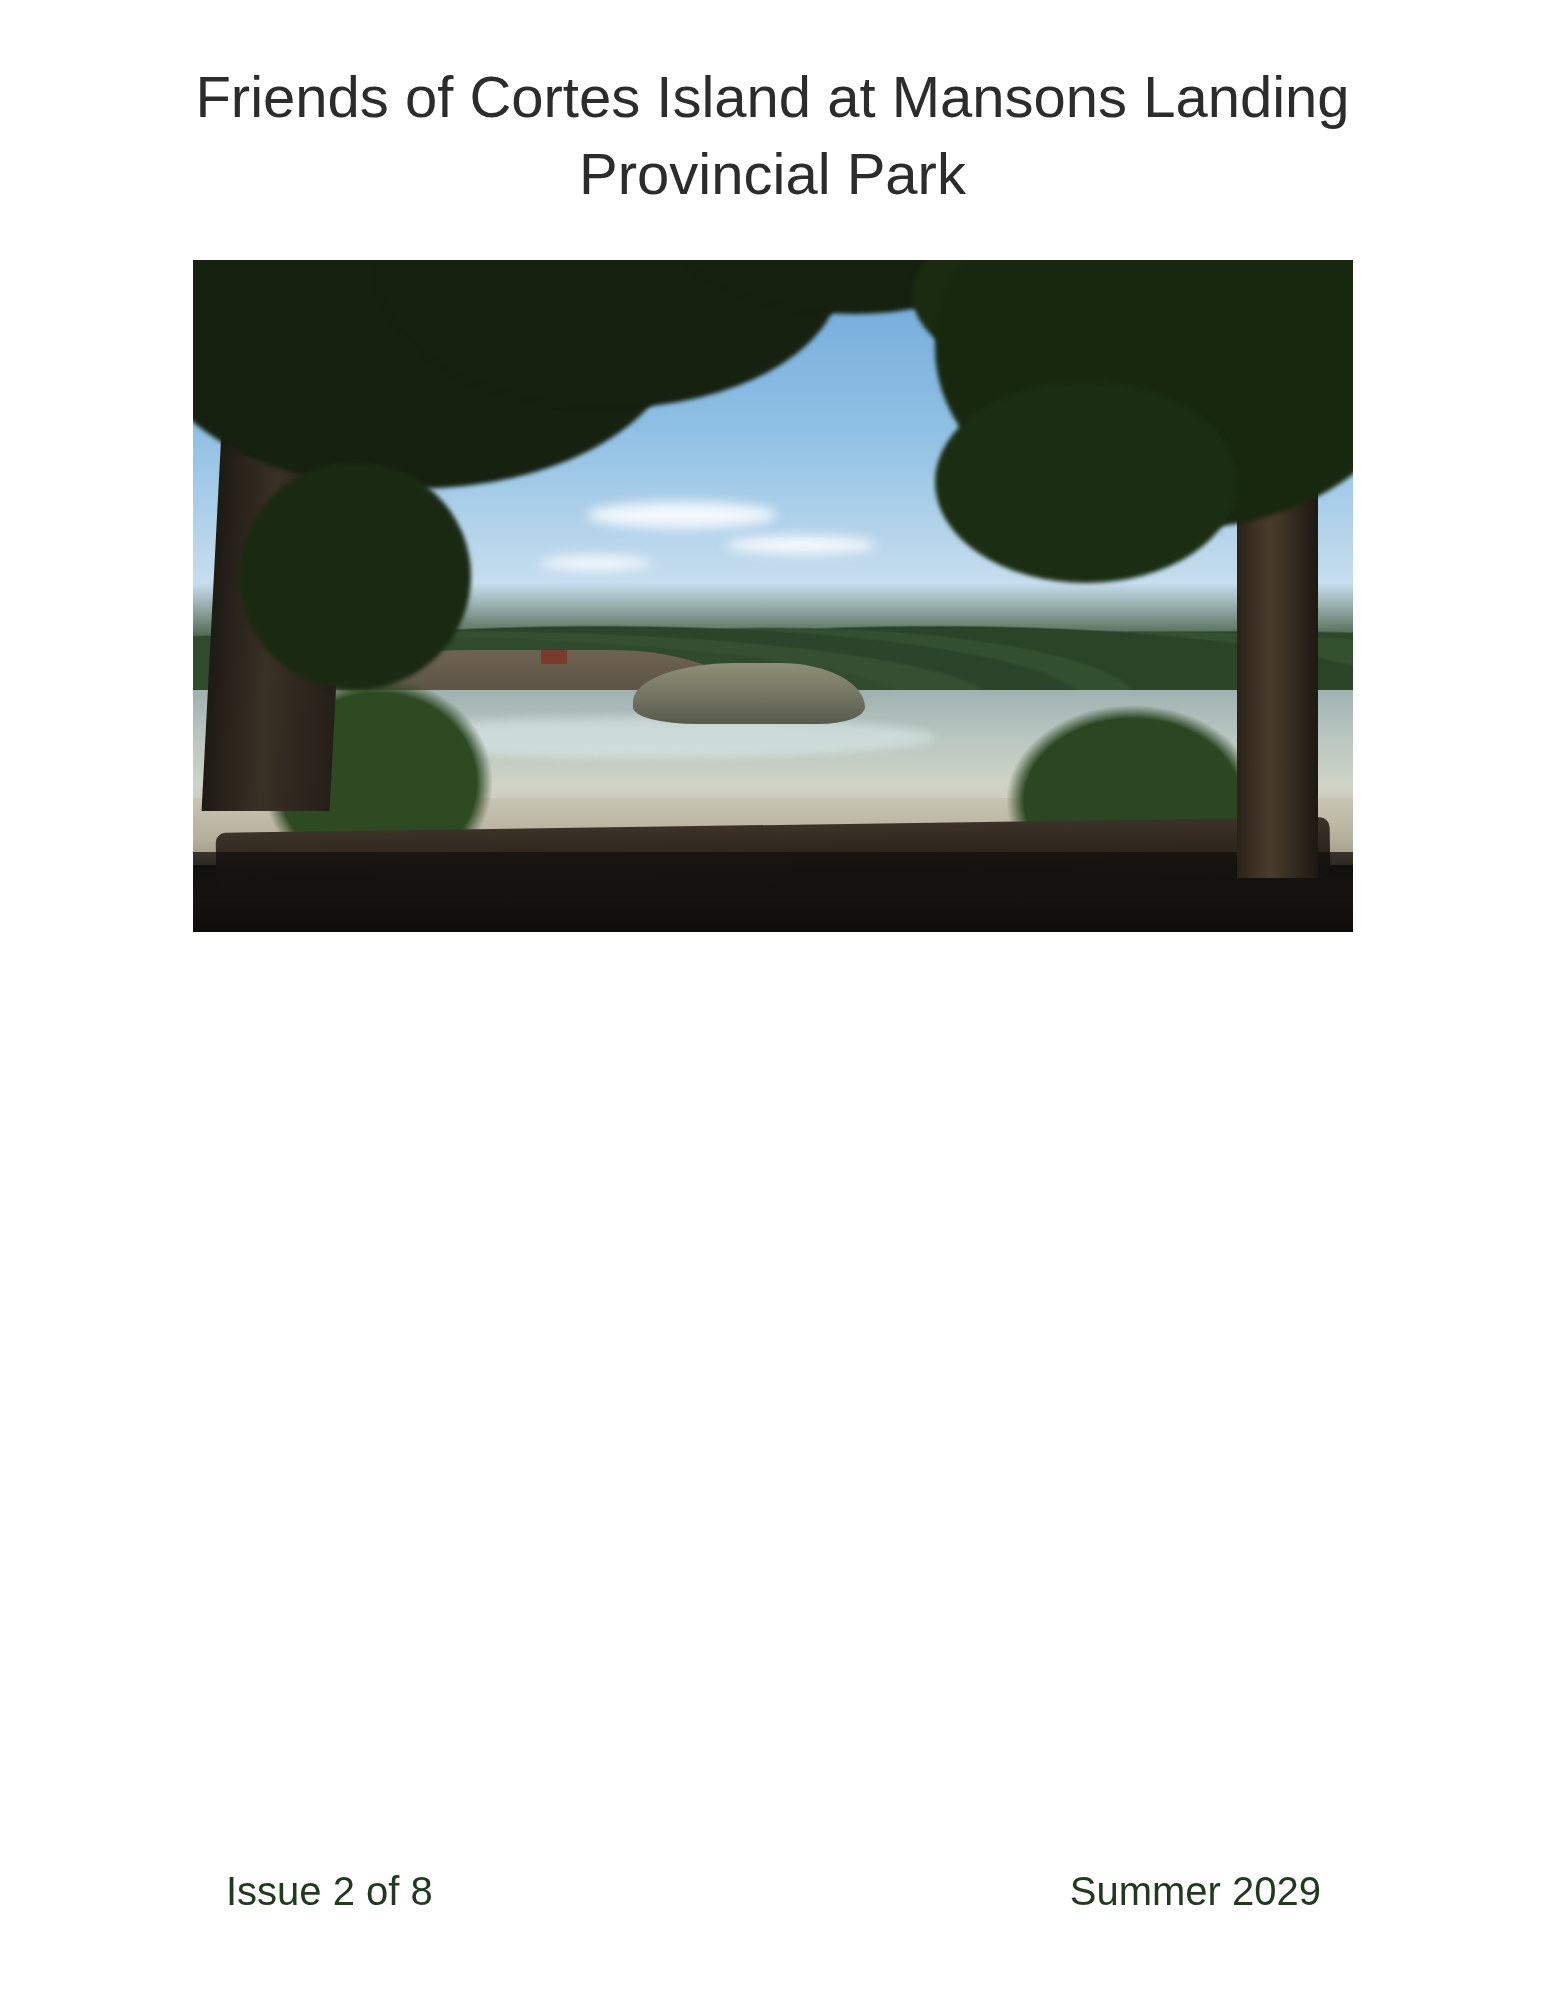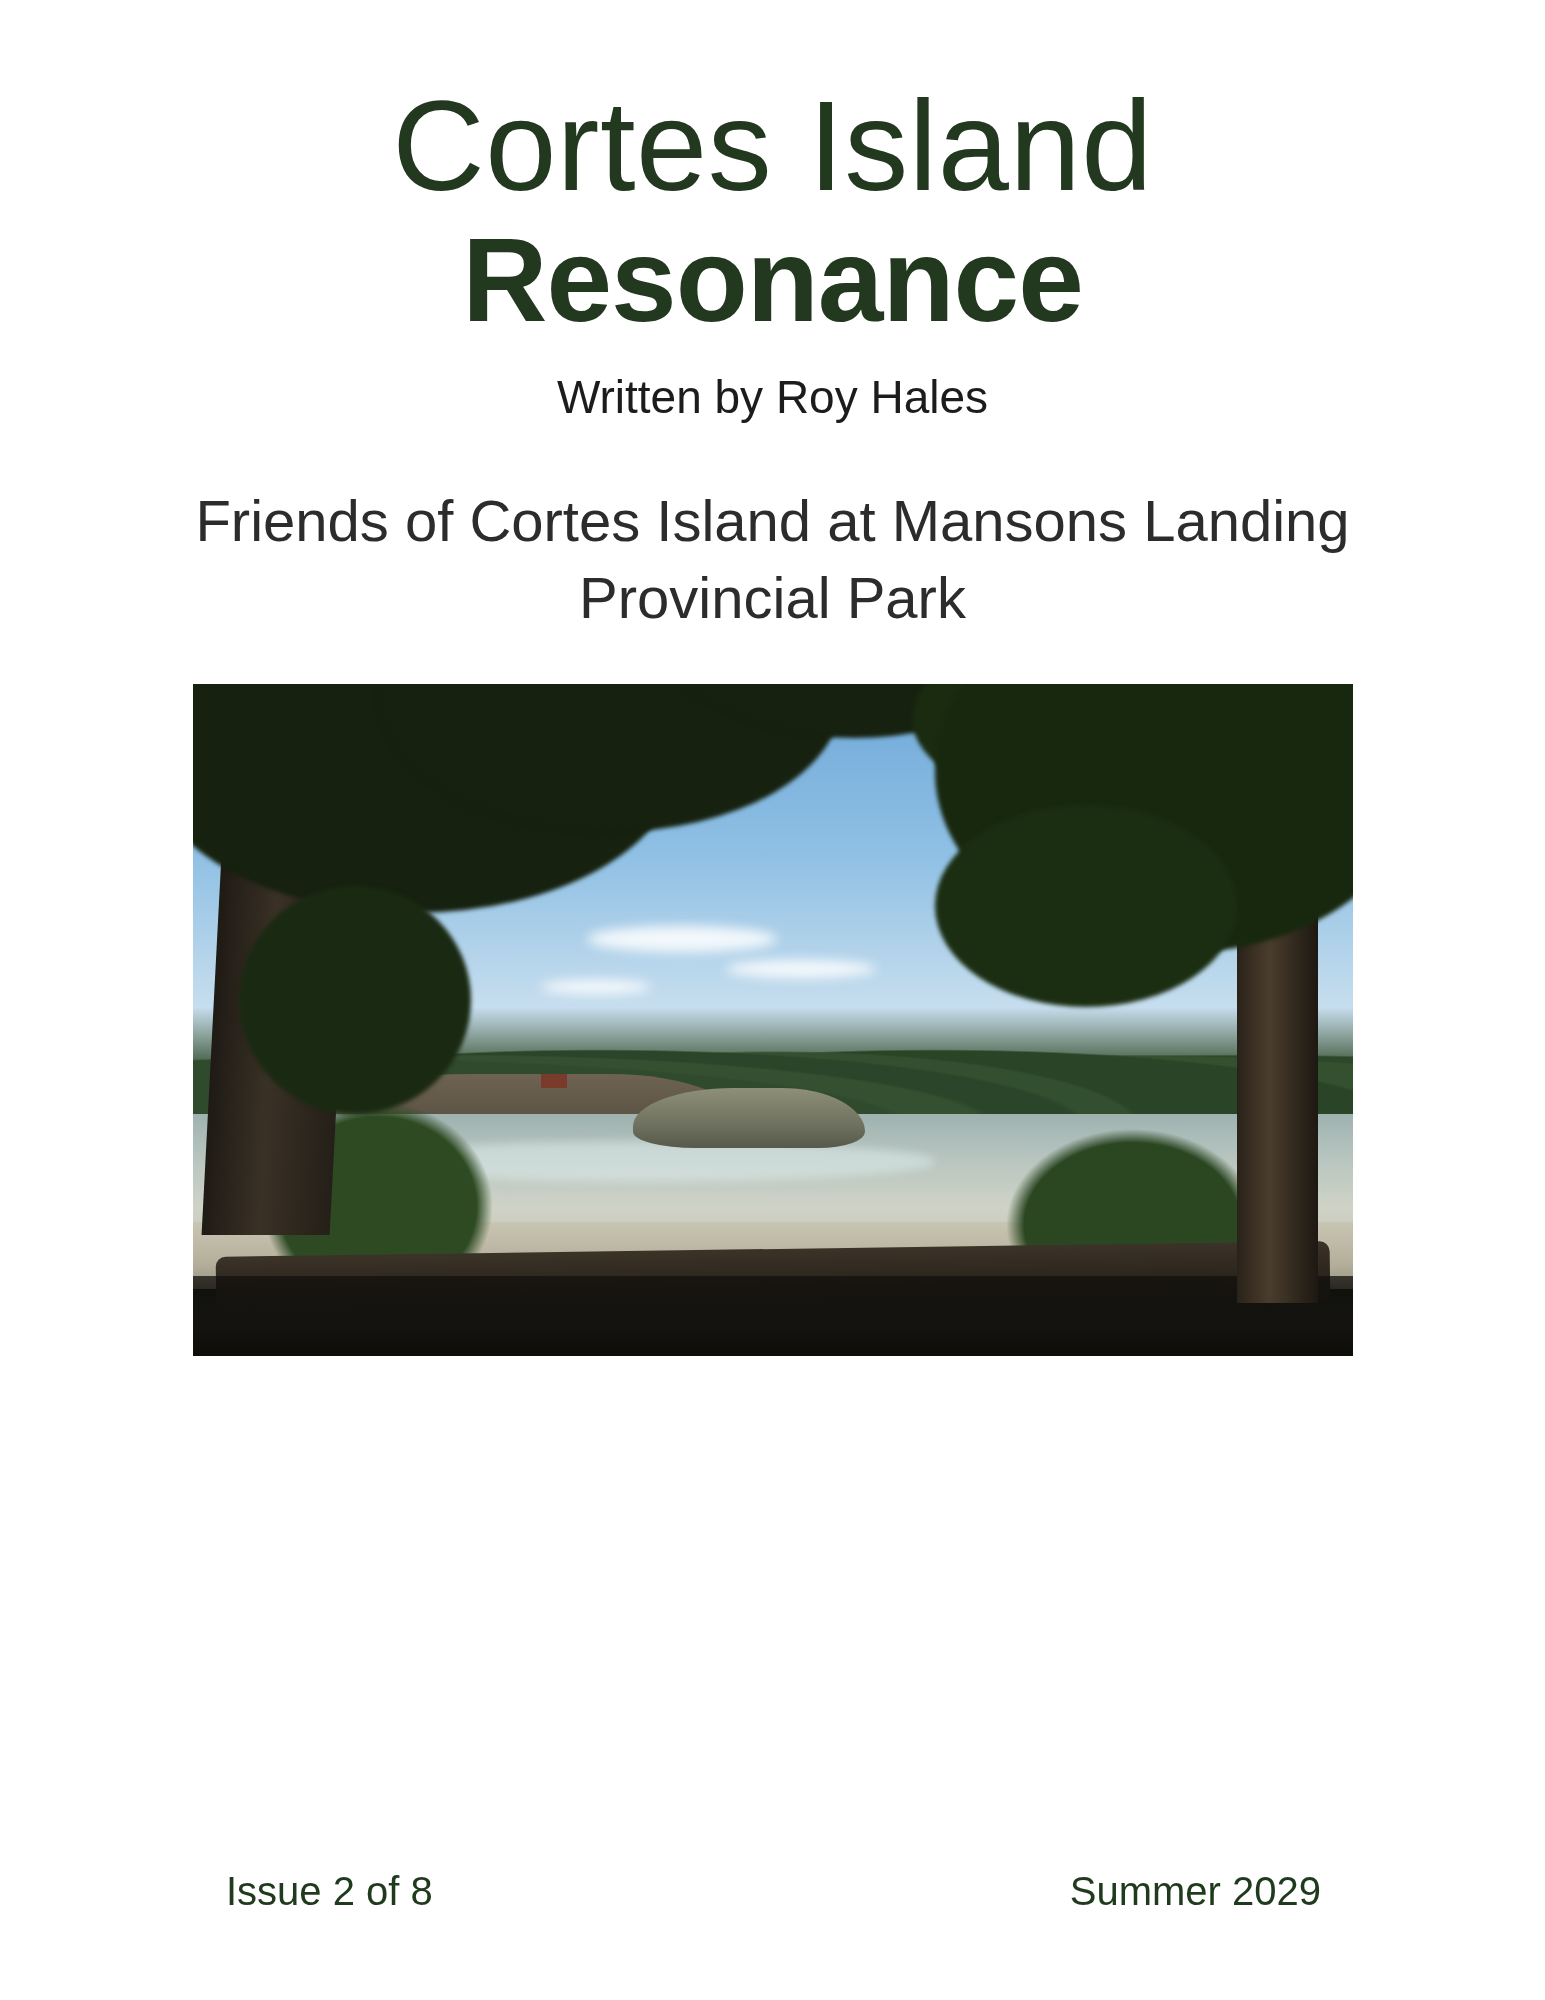--- a/index.html
+++ b/index.html
@@ -207,25 +207,20 @@
     font-weight: 500;
     align-items: center;
   }
   .footer div { letter-spacing: 0px; }
 </style>
 </head>
 <body>
 
 <div class="page">
 
-  <div class="masthead">
-    <div class="masthead-line1">Cortes Island</div>
-    <div class="masthead-line2">Resonance</div>
-    <div class="byline">Written by Roy Hales</div>
-  </div>
 
   <h1 class="headline">Friends of Cortes Island at Mansons Landing Provincial Park</h1>
 
   <div class="photo-wrap">
     <div class="photo">
       <div class="sky"></div>
       <div class="cloud c1"></div>
       <div class="cloud c2"></div>
       <div class="cloud c3"></div>
       <div class="treeline"></div>

